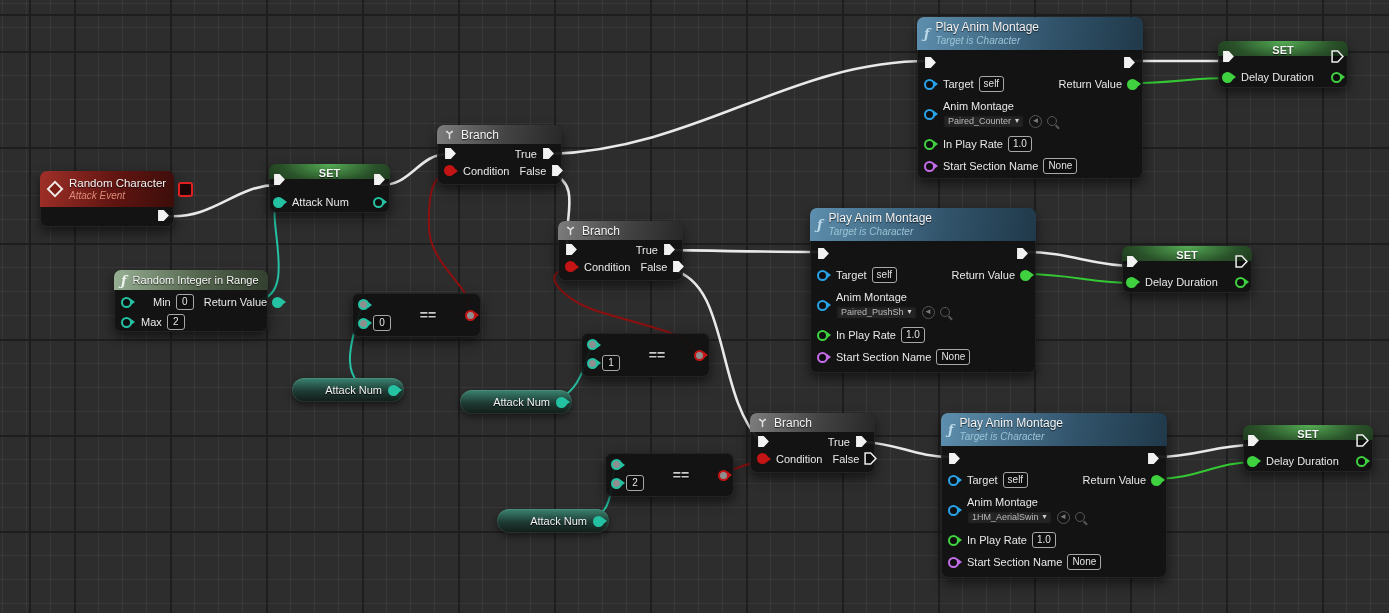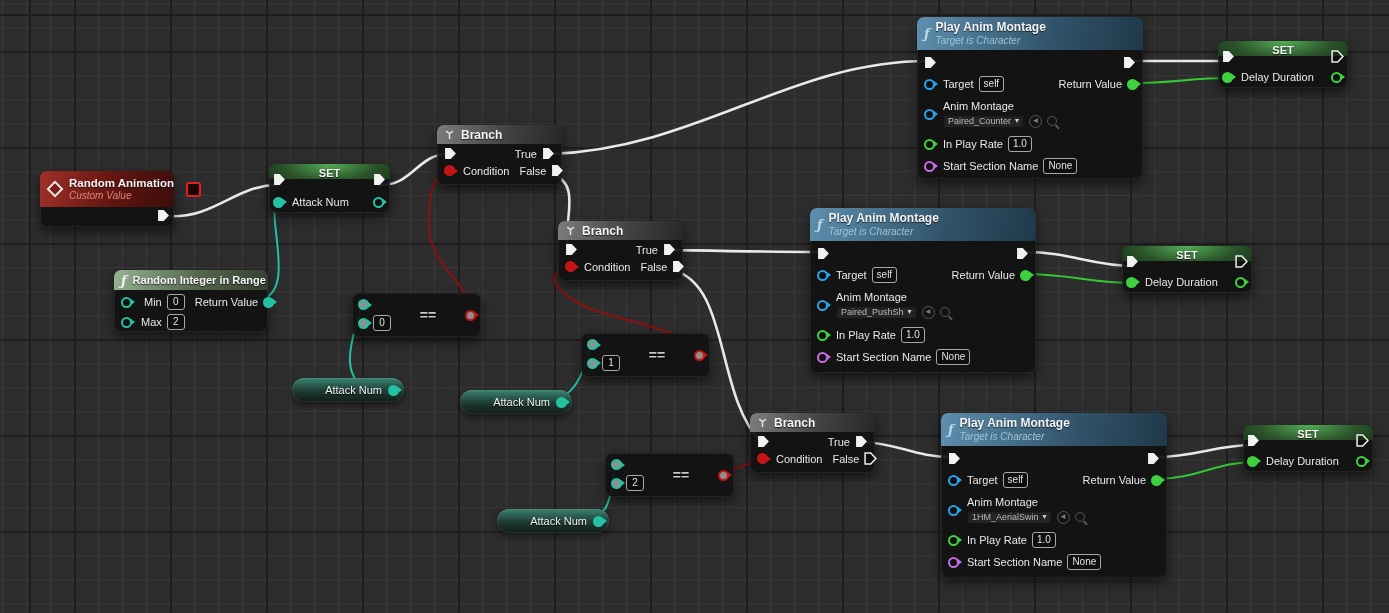--- a/index.html
+++ b/index.html
@@ -19,21 +19,21 @@
   .w-exec{stroke:#e9e9e9;stroke-width:2.6;fill:none;}
   .w-int{stroke:#24c2a3;stroke-width:2;fill:none;}
   .w-bool{stroke:#8c1010;stroke-width:2;fill:none;}
   .w-float{stroke:#34c934;stroke-width:2;fill:none;}
 
   .node{position:absolute;z-index:2;border-radius:7px;background:rgba(17,17,17,0.93);
     box-shadow:0 5px 12px rgba(0,0,0,0.55), inset 0 0 0 1px rgba(255,255,255,0.07);
     color:#e8e8e8;font-size:11px;}
   .hdr{display:flex;align-items:center;gap:6px;padding:2px 7px;border-radius:7px 7px 0 0;}
   .hcol{display:flex;flex-direction:column;line-height:1.12;}
-  .t{font-weight:bold;font-size:12px;color:#f4f4f4;text-shadow:0 1px 1px rgba(0,0,0,.7);white-space:nowrap;}
+  .t{font-weight:normal;font-size:12px;color:#f4f4f4;text-shadow:0 1px 1px rgba(0,0,0,.7);white-space:nowrap;}
   .sub{font-style:italic;font-size:10px;white-space:nowrap;}
   .row{display:flex;align-items:center;gap:5px;padding:2px 7px;}
   .grow{flex:1;}
   .lbl{white-space:nowrap;}
 
   
   .hdr-event{background:linear-gradient(100deg,#a03028,#611511 55%,#3c0d0a);}
   .hdr-event .sub{color:#d98a76;}
   .hdr-blue{background:linear-gradient(100deg,#5d8fae,#31536a 60%,#20394a);}
   .hdr-blue .sub{color:#9cc3d6;}
@@ -113,41 +113,41 @@
   <path class="w-int" d="M583,521 C615,517 610,487 615,465"></path>
   <path class="w-float" d="M1132,83 C1172,83 1192,78 1229,78"></path>
   <path class="w-float" d="M1025,274 C1068,274 1094,283 1133,283"></path>
   <path class="w-float" d="M1156,479 C1196,479 1217,462 1254,462"></path>
 </svg>
 
 <div class="node" style="left:40px;top:171px;width:134px;height:56px;">
   <div class="hdr hdr-event" style="height:32px;">
     <span class="diamond"></span>
     <span class="hcol">
-      <span class="t" style="font-size:11.5px;">Random Animation</span>
-      <span class="sub">Custom Value</span>
+      <span class="t" style="font-size:11.5px;">Random Character</span>
+      <span class="sub">Attack Event</span>
     </span>
     <span class="grow"></span>
     <span class="eventsq"></span>
   </div>
   <div class="row" style="justify-content:flex-end;padding-right:4px;">
     <svg class="epin" viewBox="0 0 12 12">
         <path d="M1 1 H6.2 L11 6 L6.2 11 H1 Z"></path>
       </svg>
   </div>
 </div>
 
 <div class="node" style="left:114px;top:270px;width:154px;height:62px;">
   <div class="hdr hdr-pure" style="height:16px;">
     <span class="fn-glyph green">ƒ</span>
     <span class="t" style="font-size:11px;">Random Integer in Range</span>
   </div>
   <div class="row" style="padding-top:4px;">
     <span class="dpin c-int"></span>
-    <span class="lbl" style="margin-left:7px;">Min</span>
+    <span class="lbl" style="margin-left:16px;">Min</span>
     <span class="vbox">0</span>
     <span class="grow"></span>
     <span class="lbl">Return Value</span>
     <span class="dpin filled c-int" style="margin-right:-3px;"></span>
   </div>
   <div class="row">
     <span class="dpin c-int"></span>
     <span class="lbl" style="margin-left:4px;">Max</span>
     <span class="vbox">2</span>
   </div>

